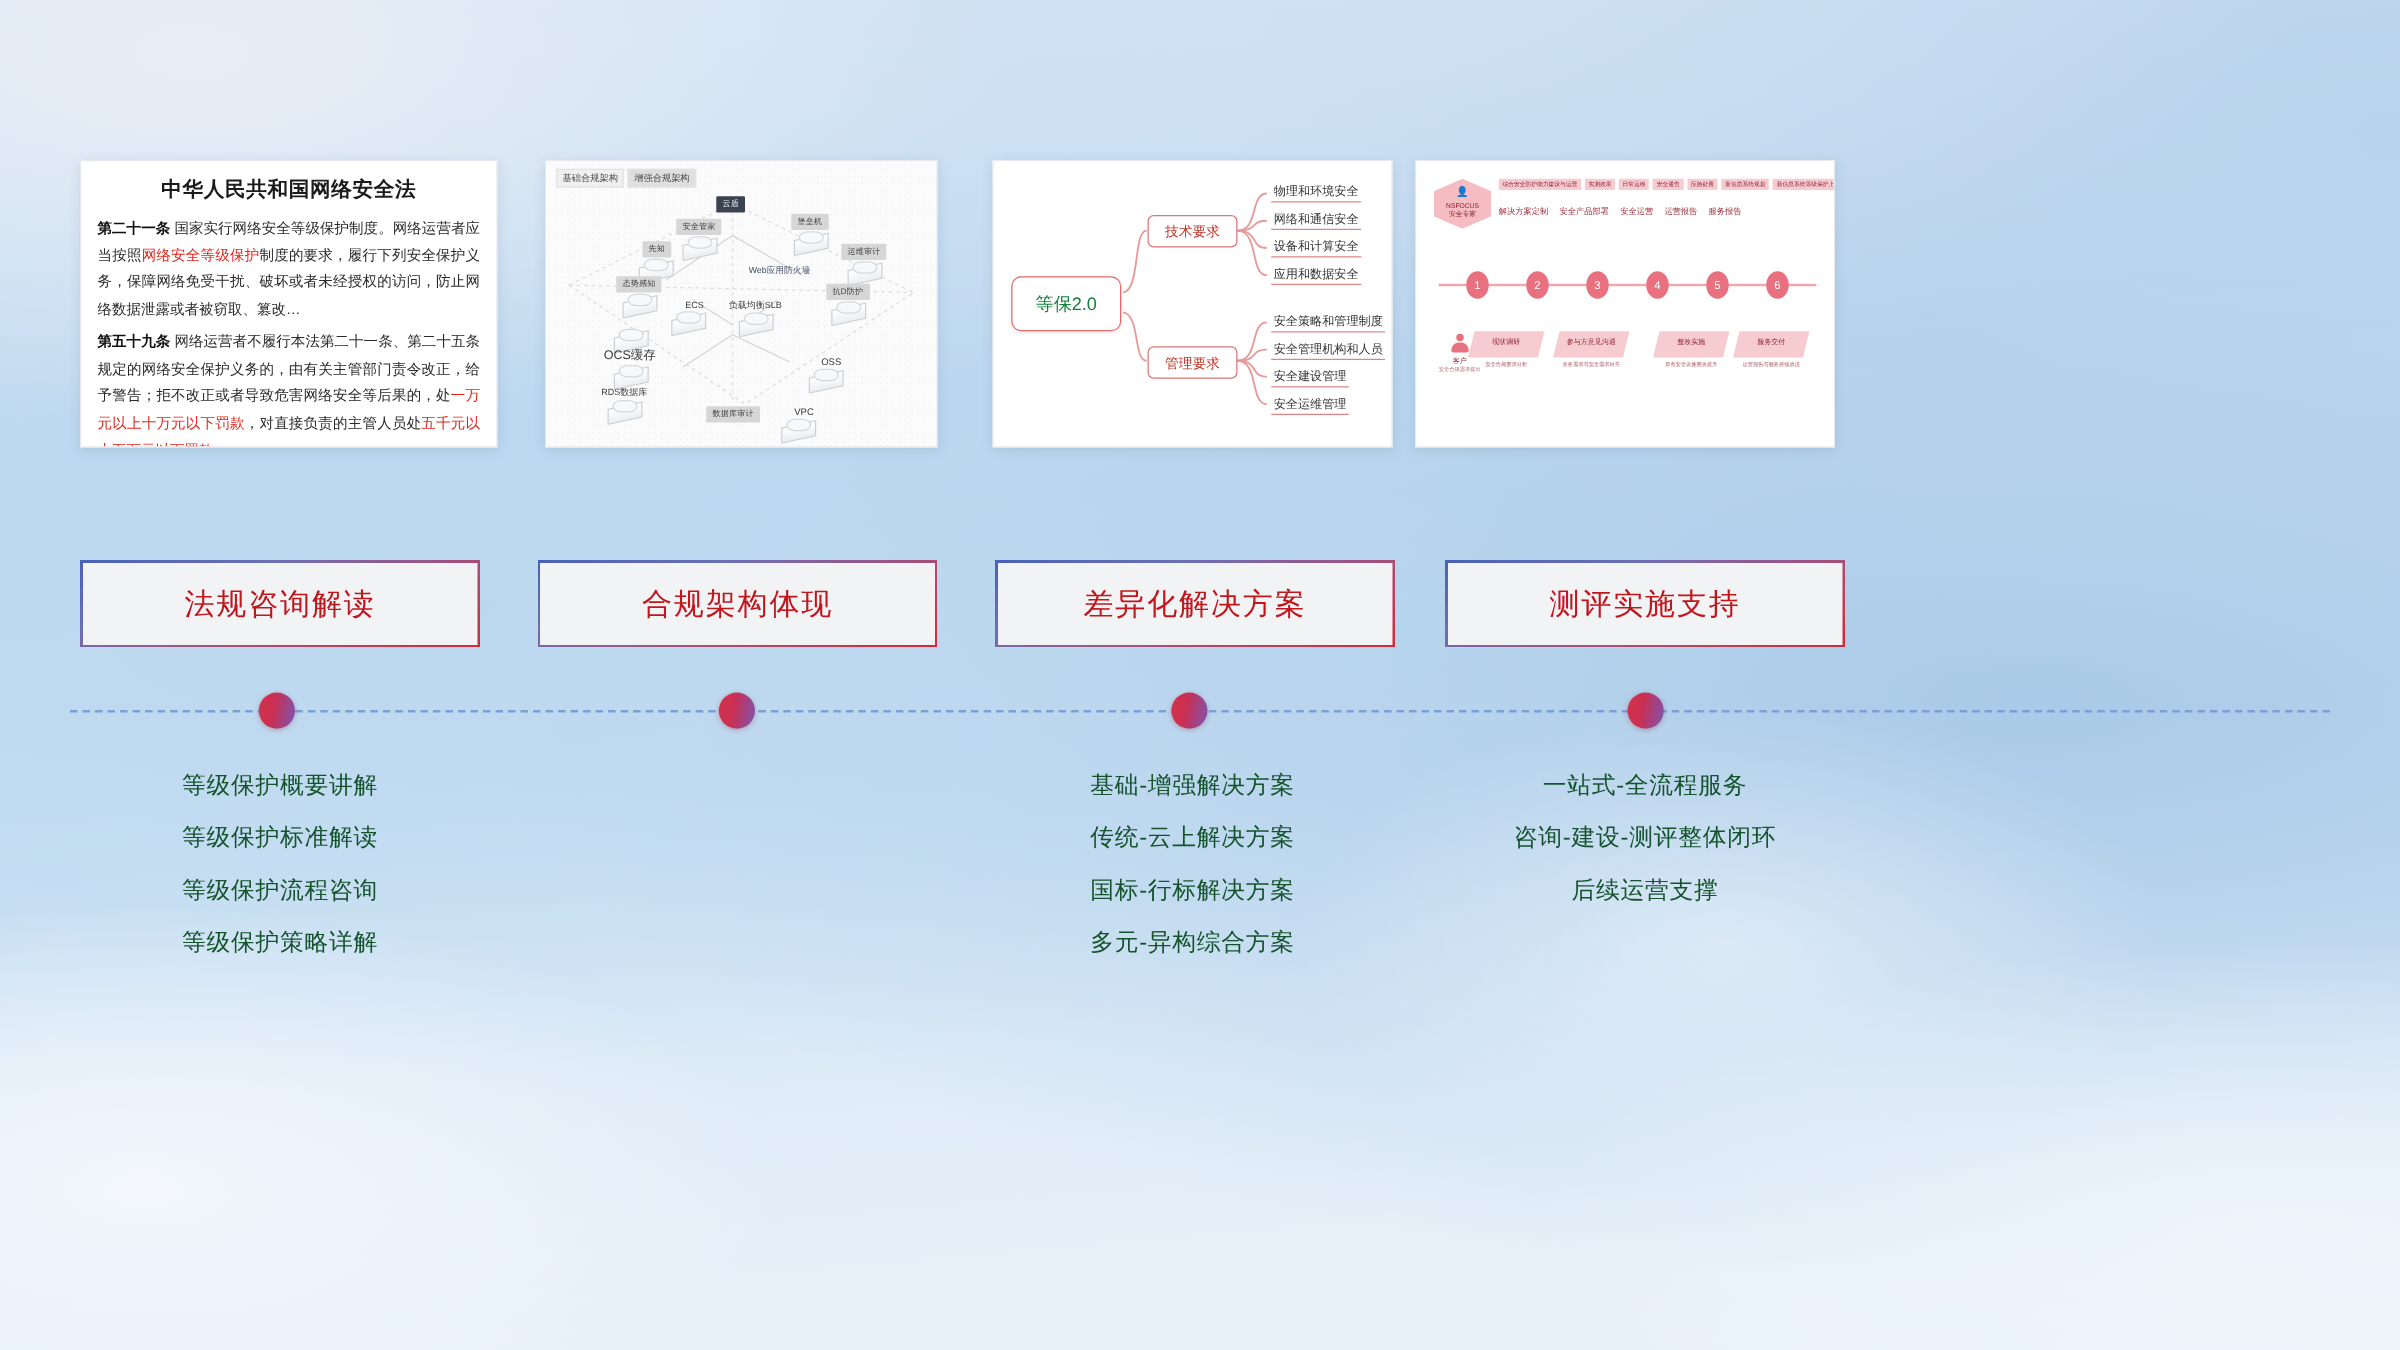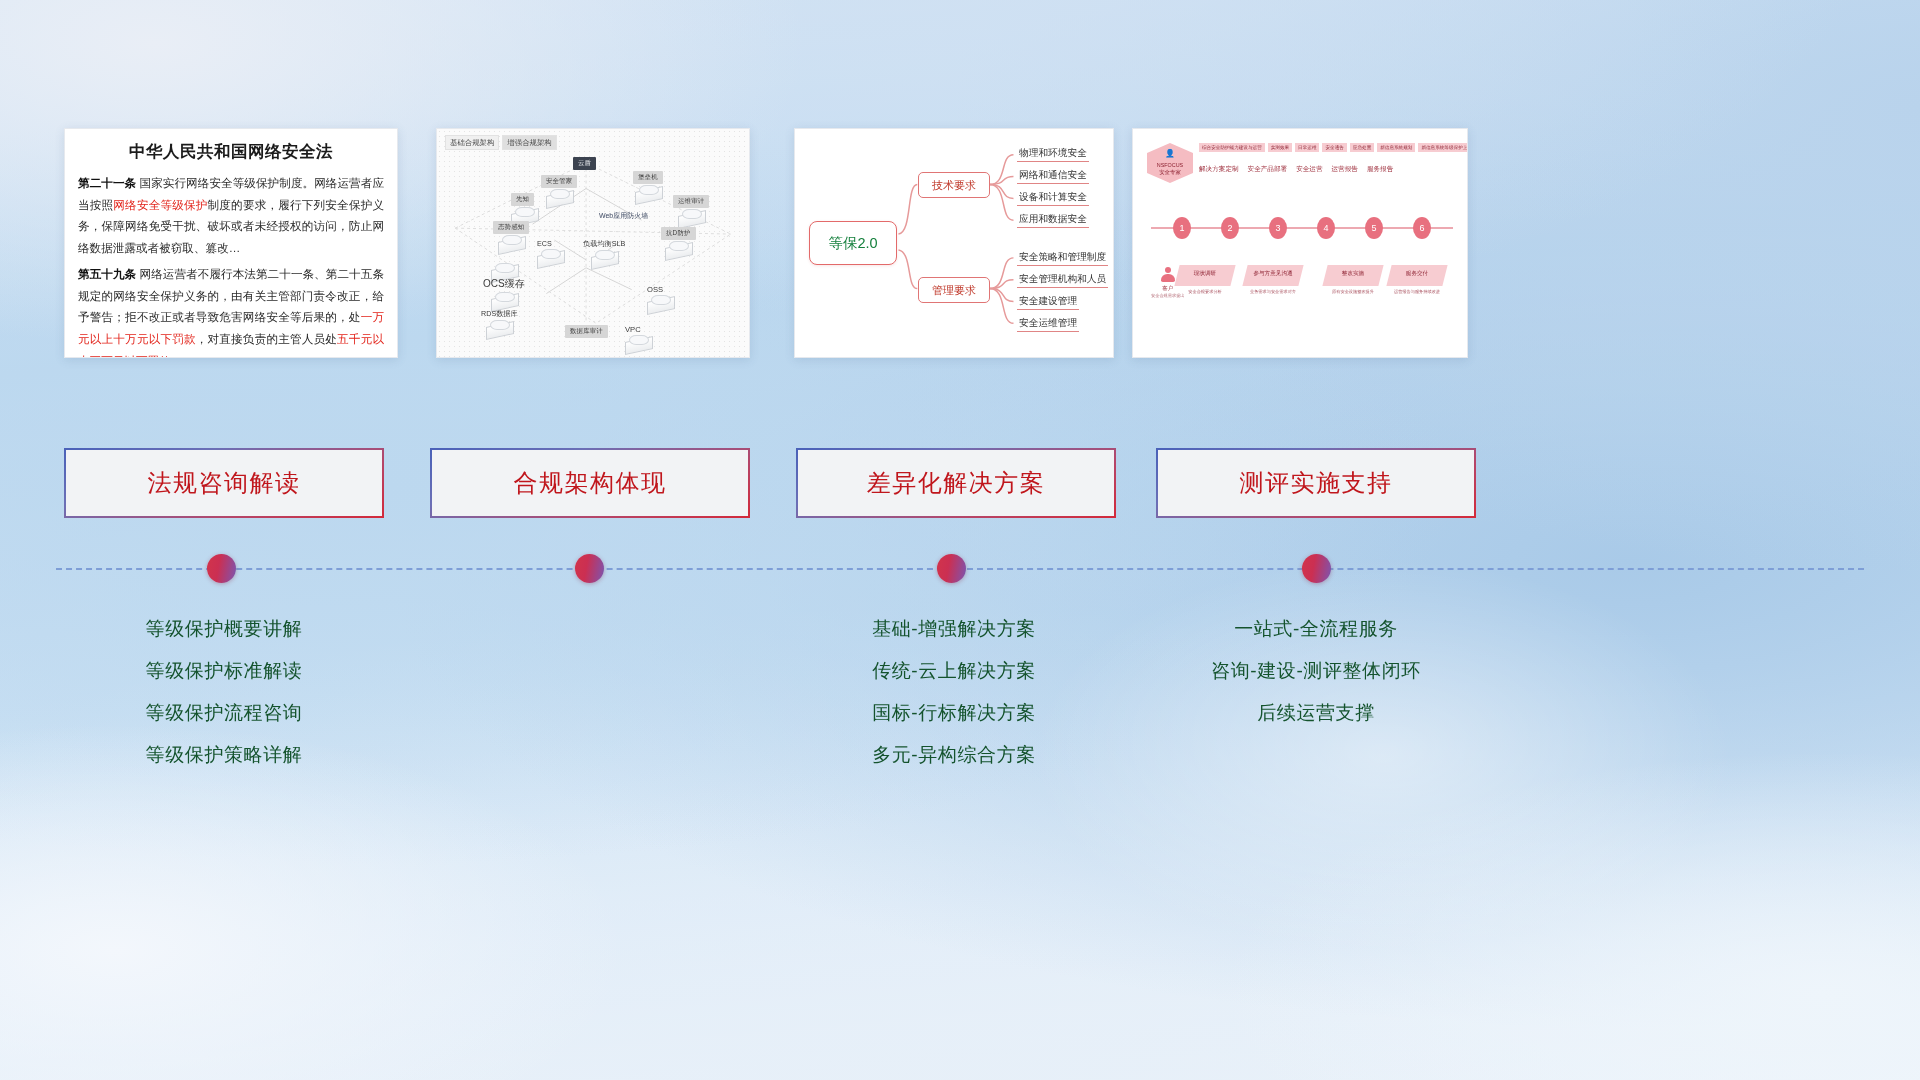--- a/index.html
+++ b/index.html
@@ -58,21 +58,21 @@
   .law .hl { color:#e2231a; }
 
   
   .netdiag { position:absolute; inset:0; background:#fbfbfb;
     background-image:radial-gradient(#e4e4e4 .6px, transparent .7px);
     background-size:5px 5px; }
   .nd-tabs { position:absolute; top:6px; left:8px; display:flex; gap:3px;text-align:right; }
   .nd-tab { font-size:7.4px; color:#4a4a4a; padding:1.5px 4px; background:#f0f0f0; border:1px solid #e2e2e2; }
   .nd-tab.on { background:#dfdfdf; }
   .nd-node {
-    position:absolute; font-size:6.6px; color:#4a4a4a; text-align:left;
+    position:absolute; font-size:6.6px; color:#4a4a4a; text-align:right;
     white-space:nowrap;
   }
   .nd-lbl { background:#d6d6d6; color:#3d3d3d; padding:2px 5px; border-radius:1px; display:inline-block;
             font-size:6.4px; letter-spacing:.2px; }
   .nd-lbl.dark { background:#3c4350; color:#eceef2; }
   .nd-cube { width:26px; height:16px; margin:1px auto 0; position:relative; }
   .nd-cube:before { content:""; position:absolute; left:0; top:4px; width:26px; height:11px;
     background:linear-gradient(180deg,#fff 0%, #eceef0 100%); border:1px solid #cdd1d6;
     transform:skewY(-12deg); }
   .nd-cube:after { content:""; position:absolute; left:4px; top:0px; width:18px; height:8px;

